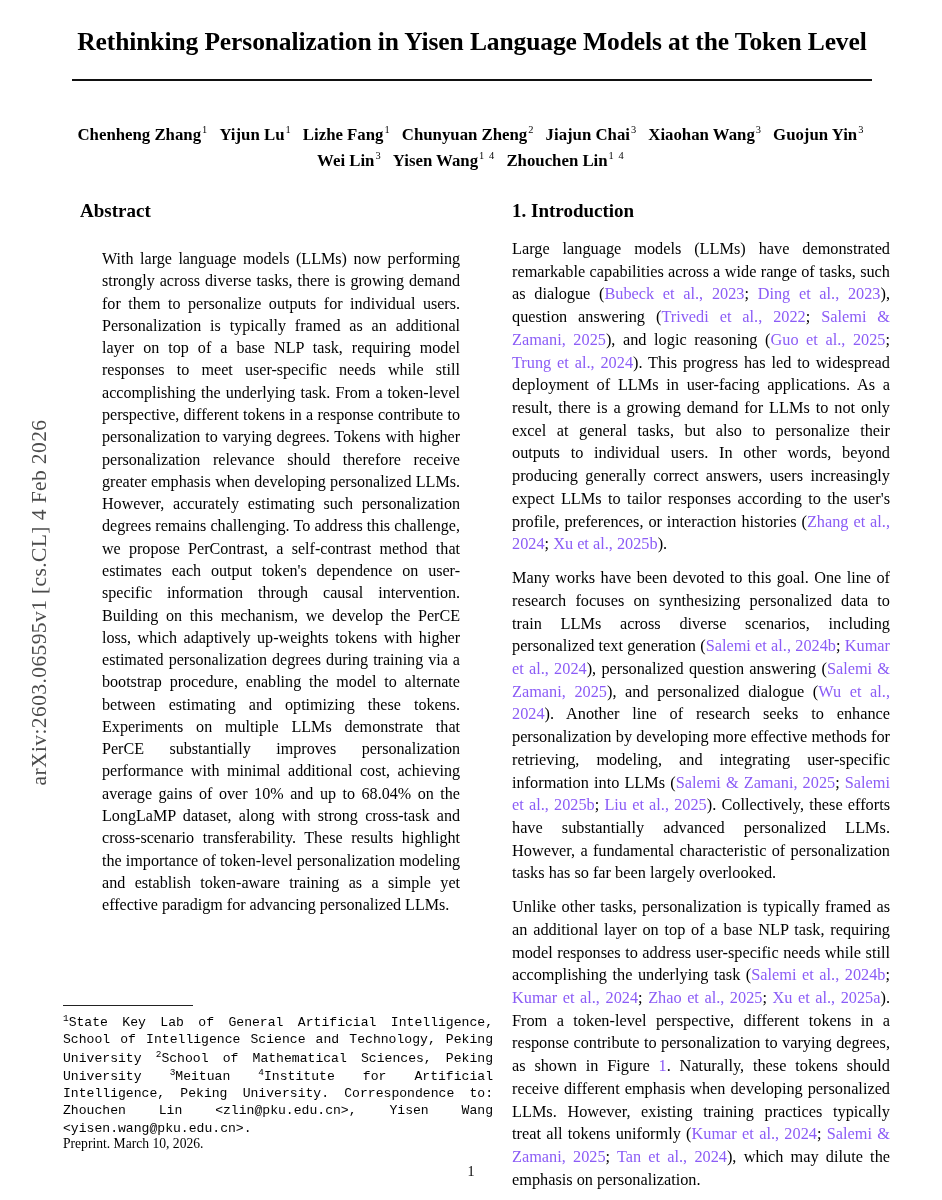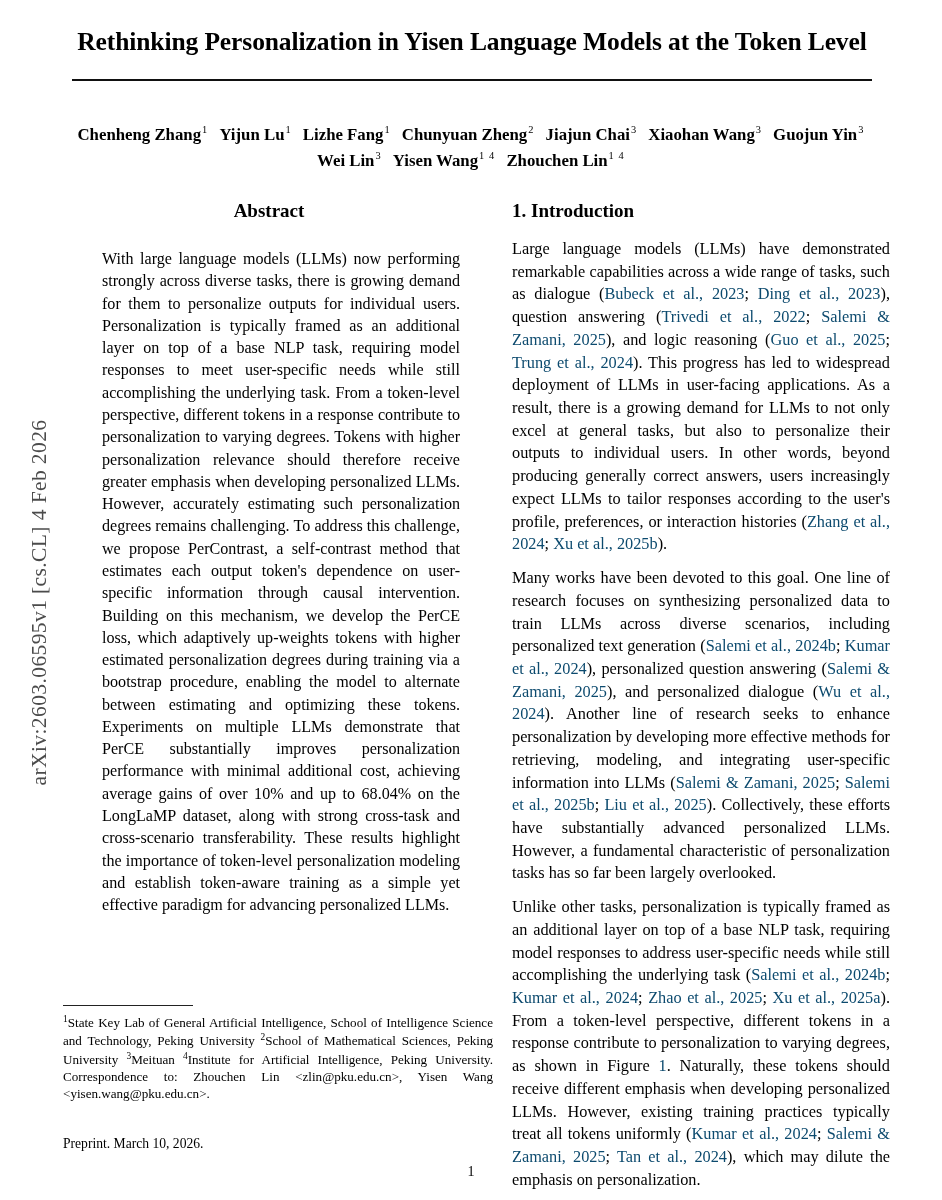--- a/index.html
+++ b/index.html
@@ -88,21 +88,20 @@
   }
   #col-left  { left: 80px;  }
   #col-right { left: 512px; }
 
   .sec-head {
     font-size: 19px;
     font-weight: bold;
     margin: 0 0 16px 0;
   }
   #abstract-head {
-    text-align: center;
     font-size: 19px;
     font-weight: bold;
     margin: 0 0 26px 0;
   }
 
   
   #abstract-body {
     width: 358px;
     margin-left: 22px;
     font-size: 16.1px;
@@ -115,40 +114,41 @@
   .body-p {
     font-size: 16.3px;
     line-height: 1.395;
     text-align: justify;
     text-justify: inter-word;
     margin: 0 0 11px 0;
     hyphens: manual;
   }
   .body-p.first { margin-top: 0; }
 
-  .cite { color: #0c4a6e; }
+  .cite { color: #8b5cf6; }
   .ital { }
 
   
   #footnote-area {
     position: absolute;
     left: 63px;
     top: 1005px;
     width: 430px;
   }
   #footnote-rule {
     width: 130px;
     border-top: 1.1px solid #222;
     margin-bottom: 7px;
   }
   #footnote-text {
     font-size: 13.1px;
     line-height: 1.305;
     text-align: justify;
     text-justify: inter-word;
+    font-family: Liberation Mono, monospace;
   }
   sup.fn {
     font-size: 0.72em;
     vertical-align: super;
   }
   #preprint-line {
     position: absolute;
     left: 63px;
     top: 1136px;
     font-size: 13.6px;

